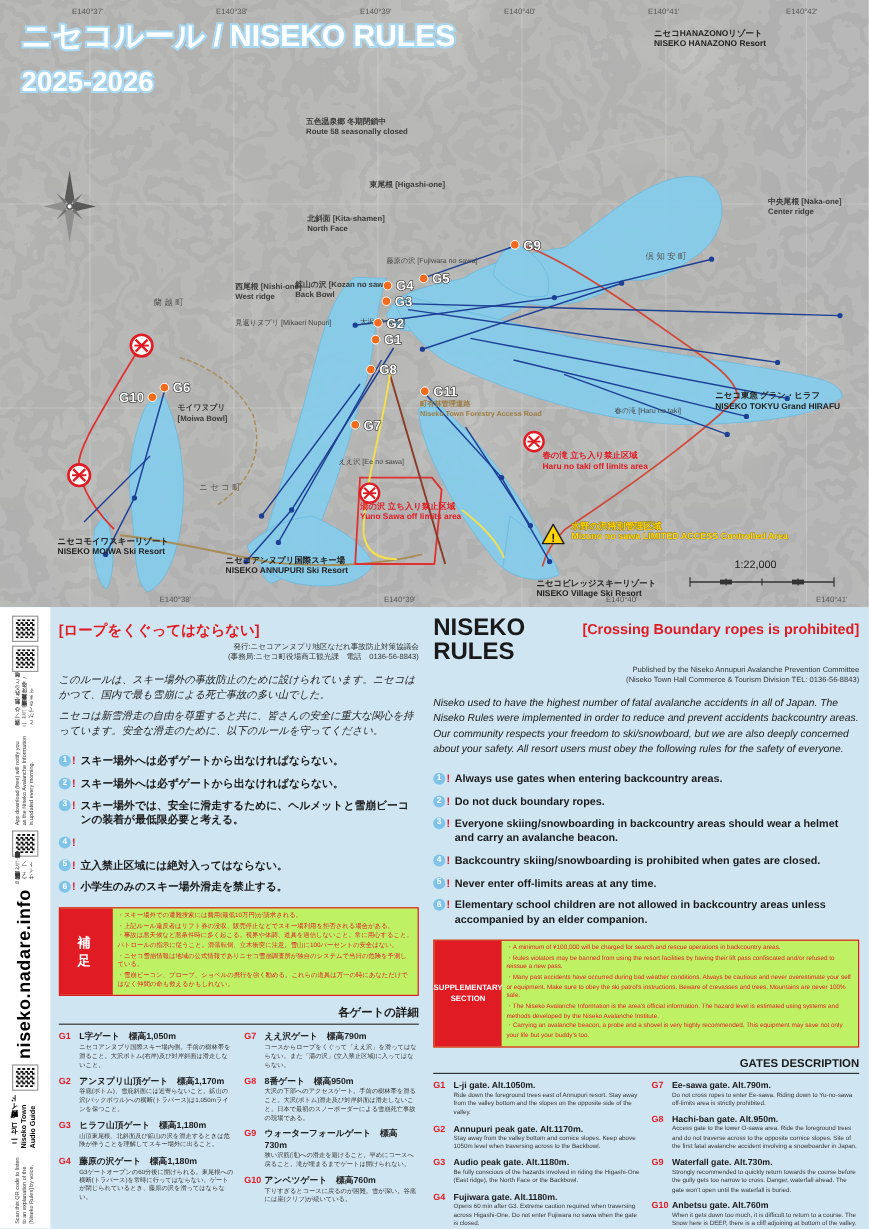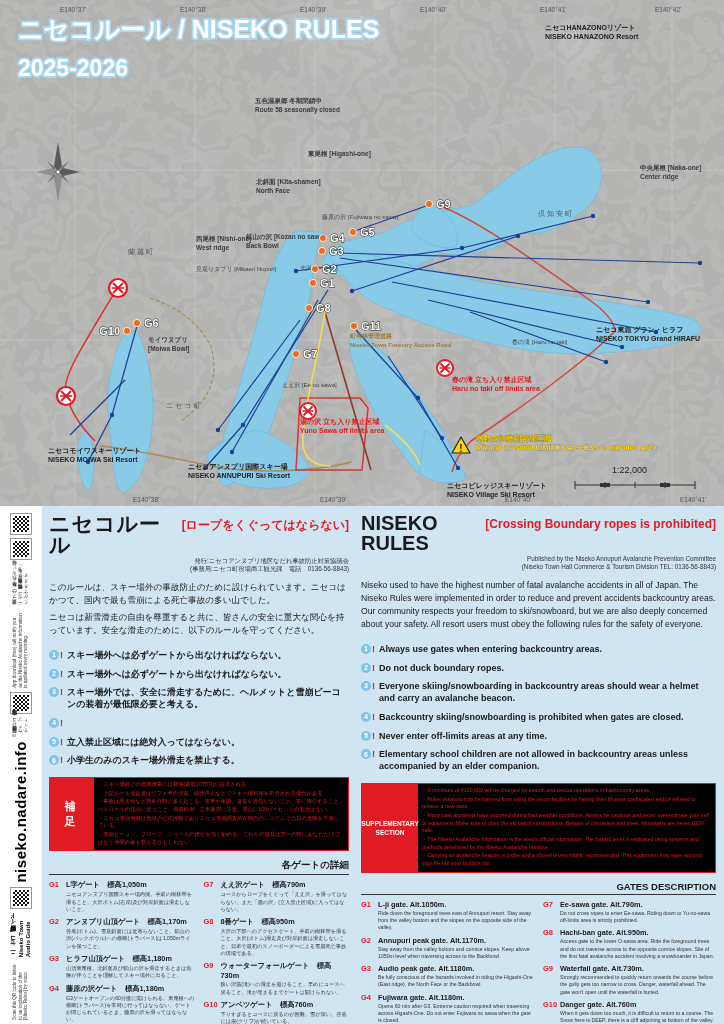--- a/index.html
+++ b/index.html
@@ -35,28 +35,28 @@
   .audio-c{font-size:4.6px;color:#333;max-height:90px;}
   .content{flex:1;padding:7px 8px 5px 7px;display:flex;flex-direction:column;}
   .cols{display:flex;gap:12px;}
   .col-jp{width:300px;flex-shrink:0;display:flex;flex-direction:column;}
   .col-en{flex:1;display:flex;flex-direction:column;}
   .hdr-row{display:flex;align-items:flex-start;gap:6px;}
   .h-jp{font-size:21px;font-weight:bold;letter-spacing:1px;margin:0;line-height:1;}
   .h-en{font-size:20px;font-weight:bold;margin:0;line-height:1;}
   .bracket{color:#e01b24;font-weight:bold;font-size:12px;margin-top:4px;white-space:nowrap;}
   .pub{font-size:6.3px;color:#333;text-align:right;line-height:1.3;margin-top:2px;}
-  .intro{font-size:8.6px;line-height:1.5;margin-top:8px;}
+  .intro{font-size:8.6px;line-height:1.5;margin-top:8px;font-style:italic;}
   .intro p{margin:0 0 4px 0;}
   .rules{margin-top:8px;}
   .rule-item{display:flex;align-items:flex-start;font-weight:bold;font-size:9px;margin-bottom:6.5px;line-height:1.35;}
   .rnum{display:inline-flex;align-items:center;justify-content:center;width:10px;height:10px;border-radius:50%;
         background:#7fc4e8;color:#fff;font-size:7px;font-weight:bold;flex-shrink:0;margin-top:1px;}
   .rex{color:#e01b24;font-weight:bold;margin:0 4px 0 1px;}
-  .suppbox{display:flex;margin-top:4px;border:1.5px solid #e01b24;background:#000000;}
+  .suppbox{display:flex;margin-top:4px;border:1.5px solid #e01b24;background:#bef264;}
   .supplabel{background:#e01b24;color:#fff;font-weight:bold;display:flex;align-items:center;justify-content:center;
              text-align:center;flex-shrink:0;}
   .supplabel.jp{width:44px;font-size:11px;letter-spacing:4px;}
   .supplabel.en{width:56px;font-size:6.5px;line-height:1.4;}
   .suppitems{padding:3px 4px;color:#e01b24;font-size:5.3px;line-height:1.45;}
   .suppitems div{margin-bottom:1px;}
   .ghdr{font-size:9.5px;font-weight:bold;border-bottom:1px solid #333;padding-bottom:2px;margin-top:8px;text-align:right;}
   .ggrid{display:flex;gap:9px;margin-top:5px;}
   .gcol{flex:1;}
   .gitem{margin-bottom:4px;}
@@ -307,21 +307,20 @@
         <span>Niseko Town Audio Guide</span>
       </div>
       <div class="vtext audio-c">Scan this QR code to listen to an explanation of the [Niseko Rules] by voice.</div>
     </div>
 
     <div class="content">
       <div class="cols">
 
         <div class="col-jp">
           <div class="hdr-row">
-            <h1 class="h-jp">ニセコルール</h1>
             <div class="bracket">[ロープをくぐってはならない]</div>
           </div>
           <div class="pub">
             <div>発行:ニセコアンヌプリ地区なだれ事故防止対策協議会</div>
             <div>(事務局:ニセコ町役場商工観光課　電話　0136-56-8843)</div>
           </div>
           <div class="intro">
             <p>このルールは、スキー場外の事故防止のために設けられています。ニセコはかつて、国内で最も雪崩による死亡事故の多い山でした。</p>
             <p>ニセコは新雪滑走の自由を尊重すると共に、皆さんの安全に重大な関心を持っています。安全な滑走のために、以下のルールを守ってください。</p>
           </div>
@@ -580,21 +579,21 @@
                   <div class="gline">
                     <span class="gid">G9</span>
                   <span class="gtitle">Waterfall gate. Alt.730m.</span>
                   </div>
                   <div class="gdesc">Strongly recommended to quickly return towards the course before the gully gets too narrow to cross. Danger, waterfall ahead. The gate won't open until the waterfall is buried.</div>
                 </div>
 
                 <div class="gitem">
                   <div class="gline">
                     <span class="gid">G10</span>
-                  <span class="gtitle">Danger gate. Alt.760m</span>
+                  <span class="gtitle">Anbetsu gate. Alt.760m</span>
                   </div>
                   <div class="gdesc">When it gets down too much, it is difficult to return to a course. The Snow here is DEEP, there is a cliff adjoining at bottom of the valley.</div>
                 </div>
 
             </div>
           </div>
         </div>
       </div>
 
     </div>

